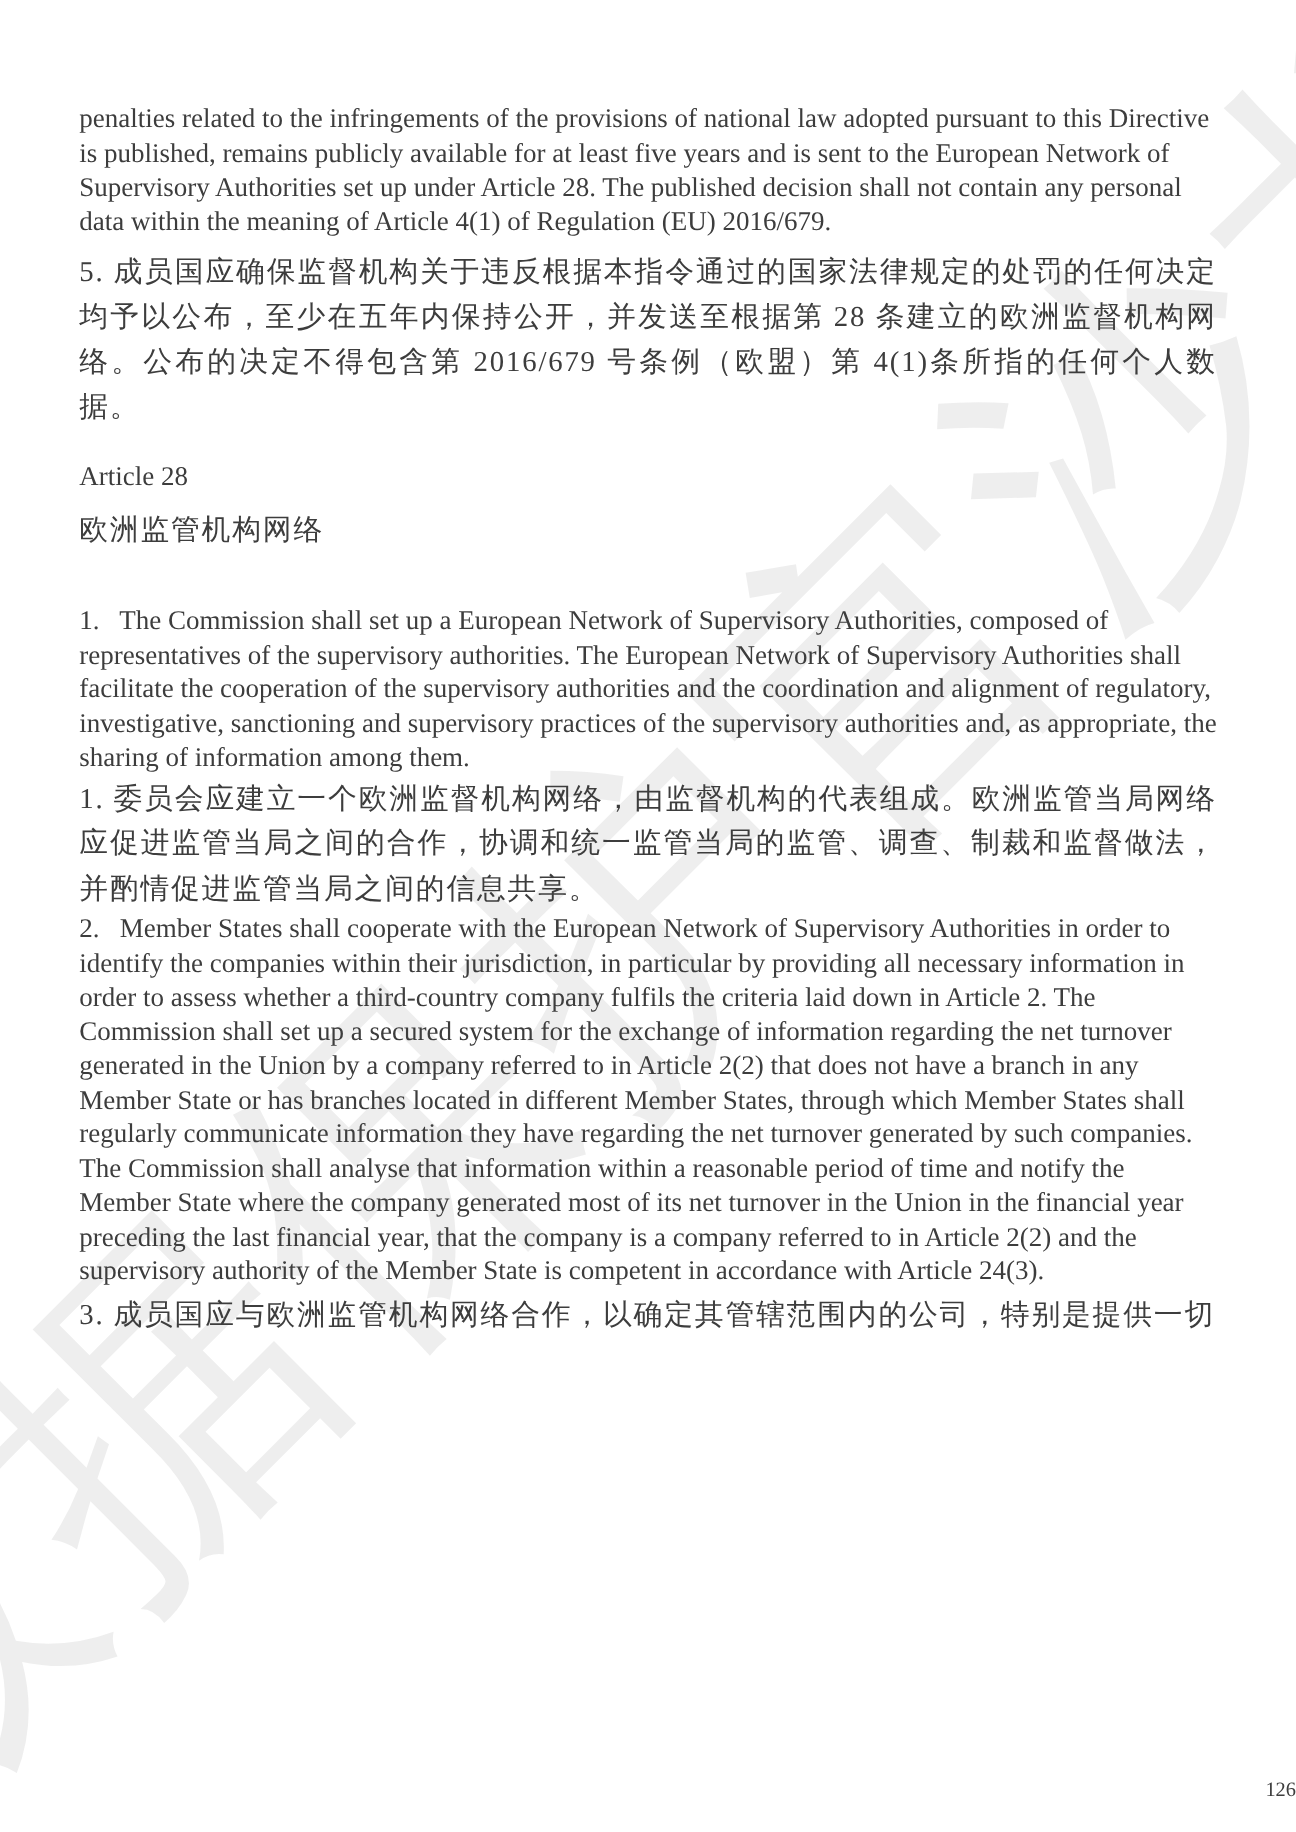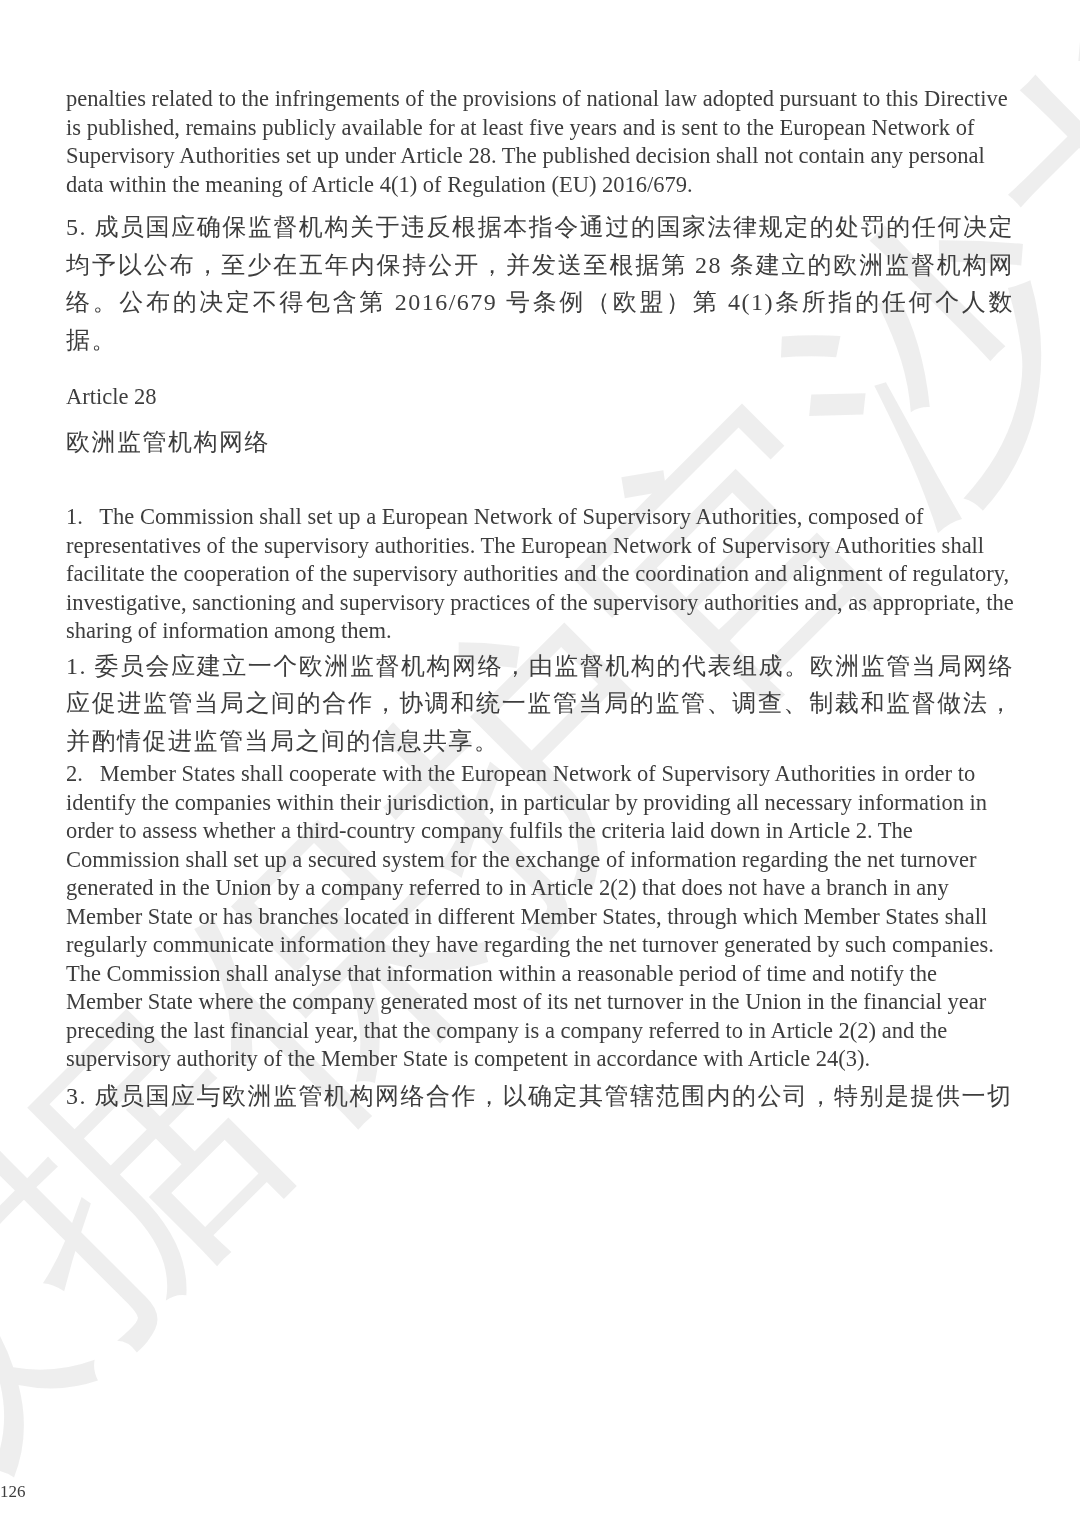--- a/index.html
+++ b/index.html
@@ -61,21 +61,21 @@
   .m-p1zh   { margin-top: 2px; }
   .m-inv    { margin-top: 30px; }
   .m-invzh  { margin-top: 2px; }
   .m-p2     { }
   .m-p2zh   { margin-top: 4px; }
   .page-number {
     position: absolute;
     bottom: 25px;
     left: 0;
     width: 100%;
-    text-align: left;
+    text-align: right;
     font-size: 17px;
     color: #3d3d3d;
     z-index: 1;
   }
 </style>
 </head>
 <body>
 
 <div class="page">
 

